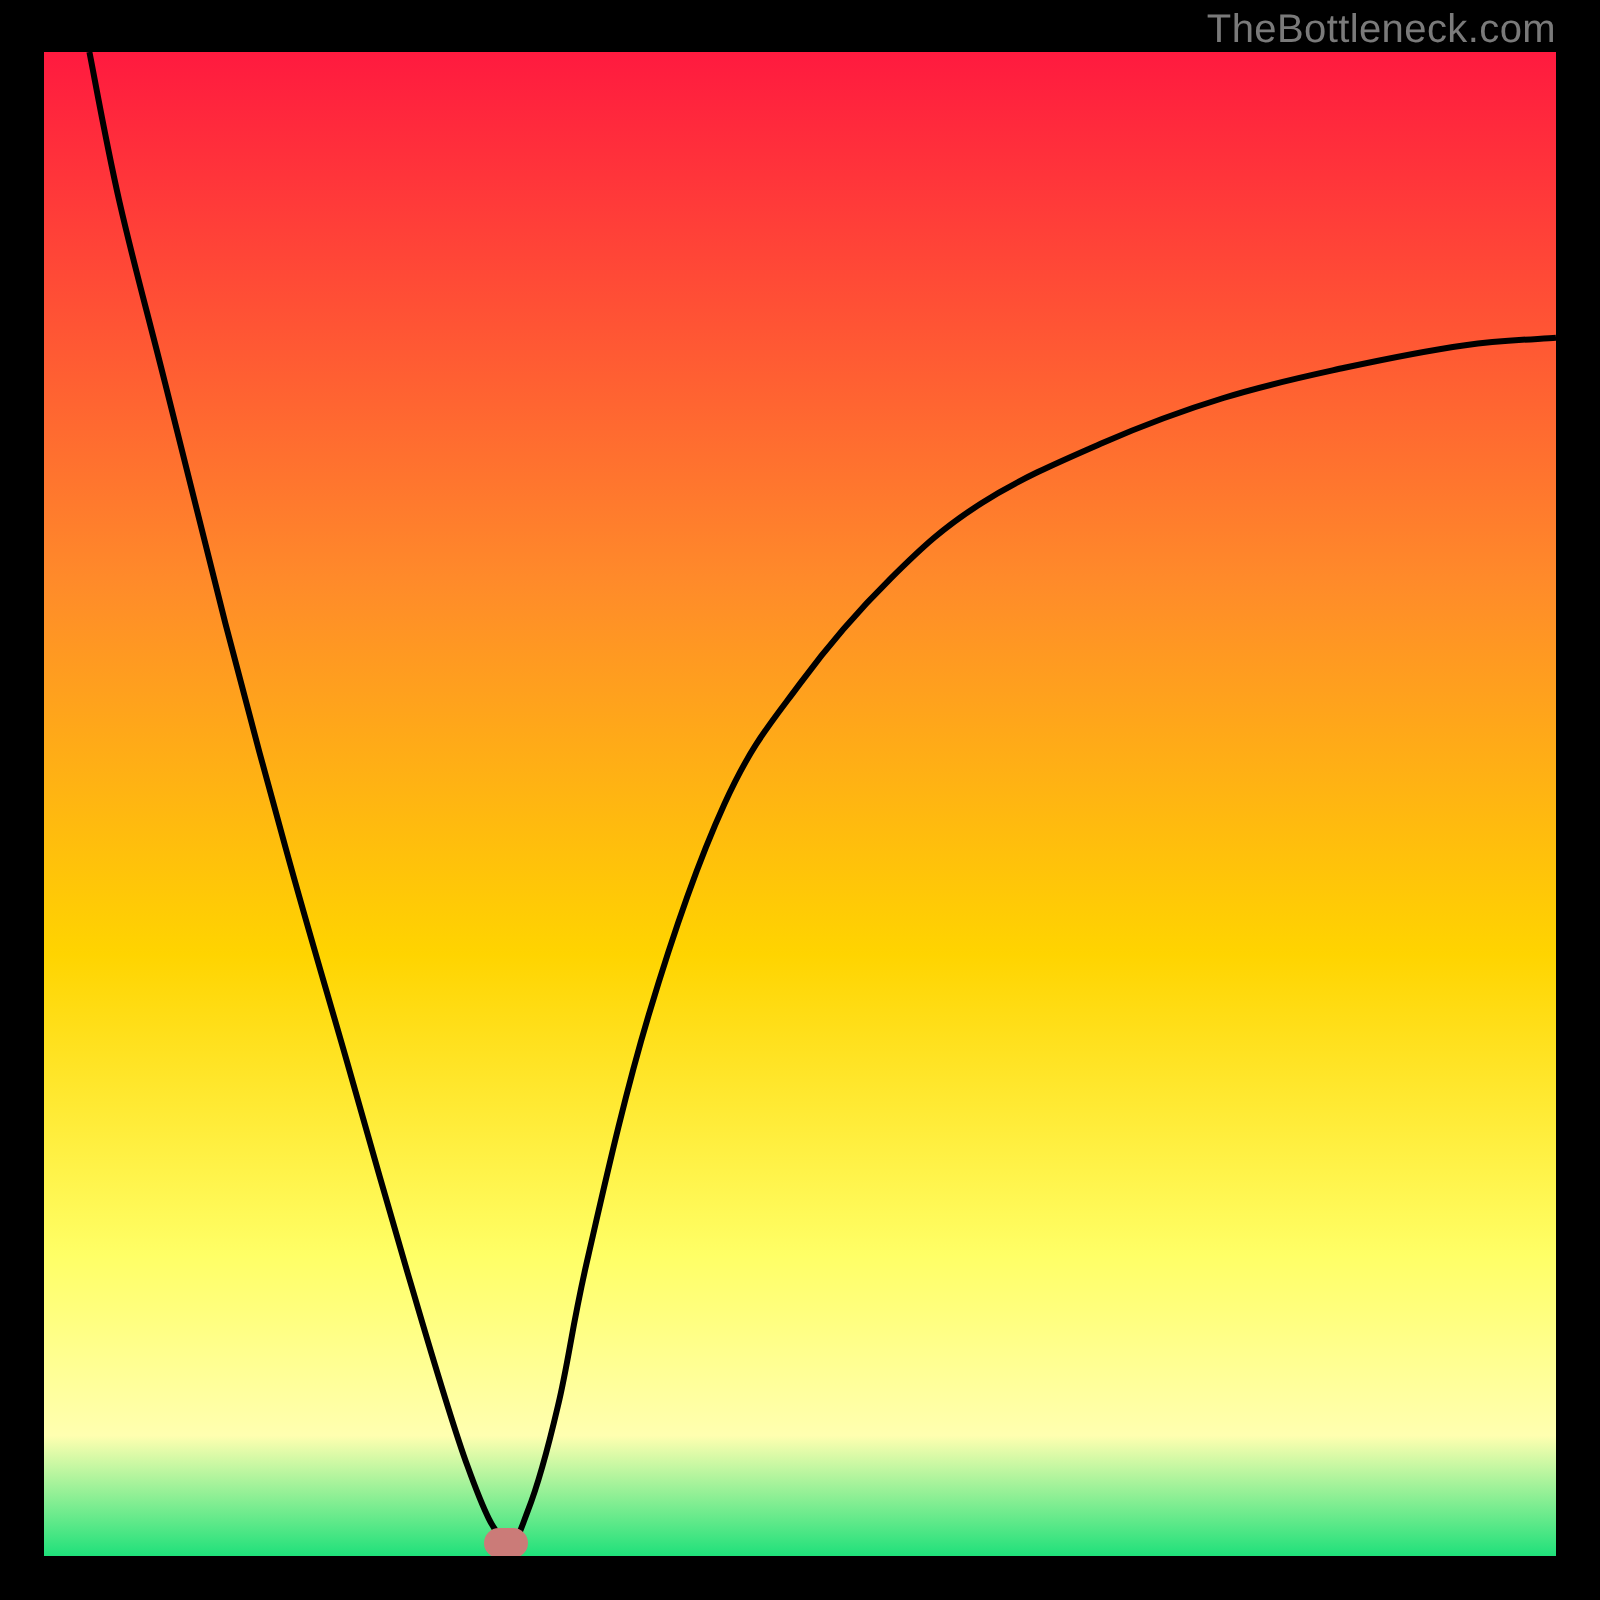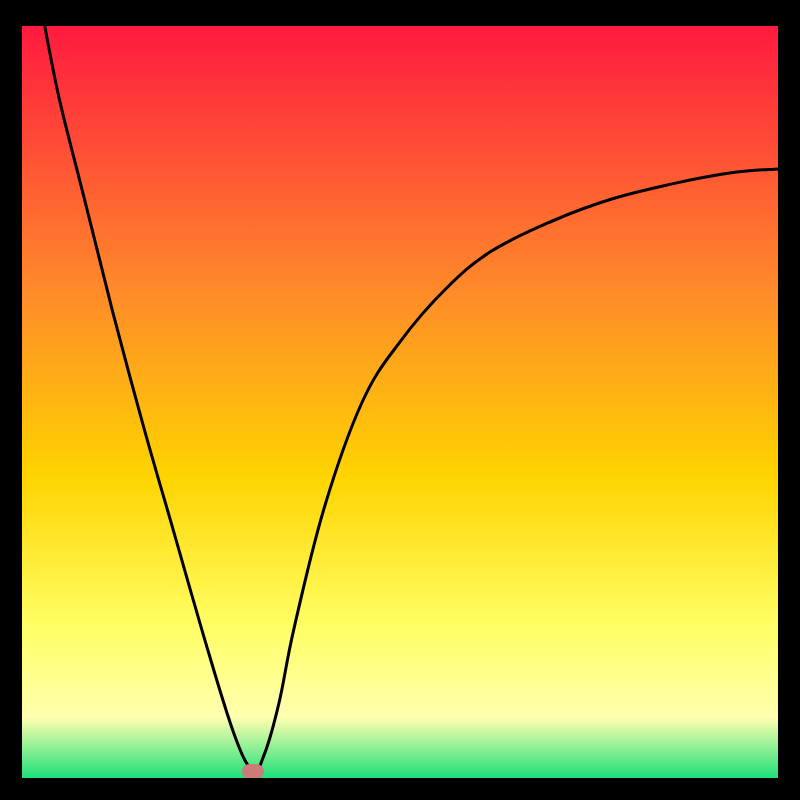--- a/index.html
+++ b/index.html
@@ -44,20 +44,21 @@
     width: 22px;
     height: 15px;
     background: #cb7b78;
     border-radius: 8px;
   }
 </style>
 </head>
 <body>
 
 <div class="frame">
+  <div class="attribution">TheBottleneck.com</div>
 
   <div class="plot">
     <svg viewBox="0 0 756 752" preserveAspectRatio="none">
       <defs>
         <linearGradient id="bg-grad" x1="0" y1="0" x2="0" y2="1">
           <stop offset="0%" stop-color="#ff1a3f"></stop>
           <stop offset="35%" stop-color="#ff8a2a"></stop>
           <stop offset="60%" stop-color="#ffd400"></stop>
           <stop offset="80%" stop-color="#ffff66"></stop>
           <stop offset="92%" stop-color="#ffffb0"></stop>

